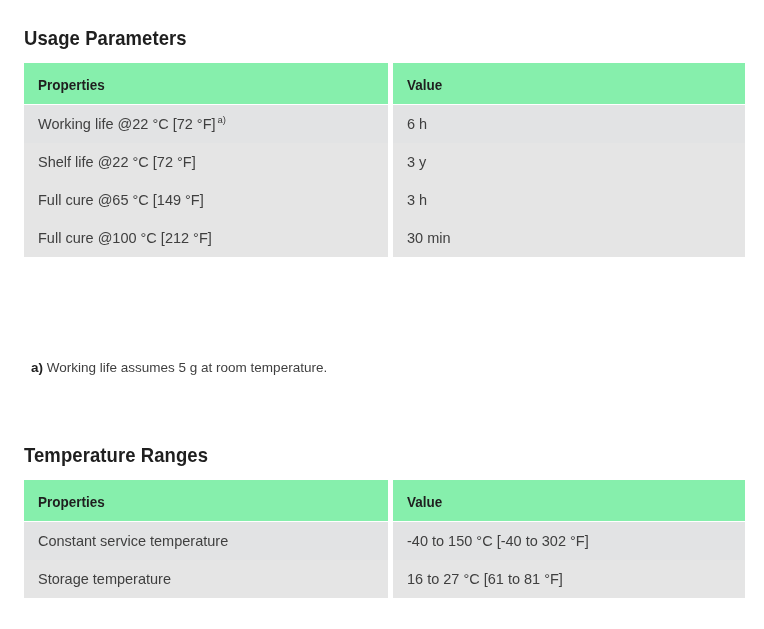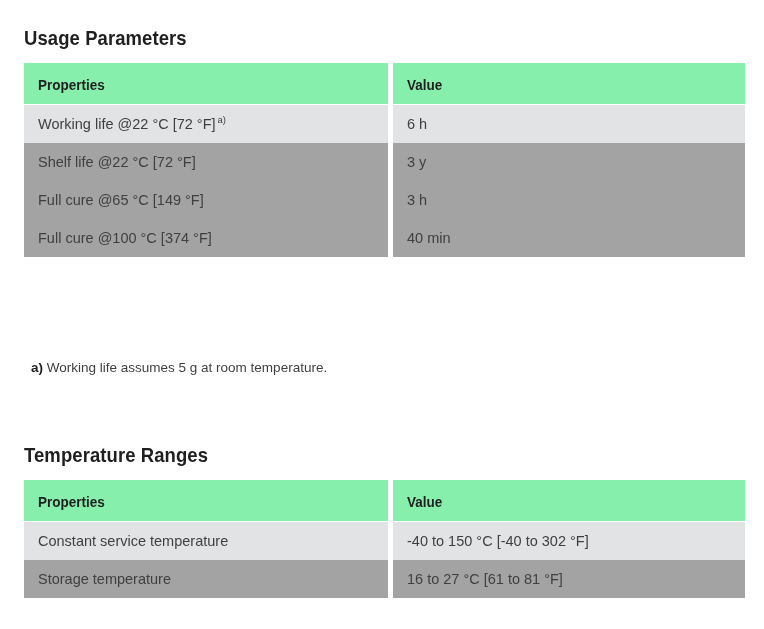--- a/index.html
+++ b/index.html
@@ -80,21 +80,21 @@
 
   
   .gapcell {
     padding: 0 !important;
     background: #ffffff !important;
   }
 
   
   tr.hdr > th        { background: #86efac; }
   tr.alt-dark > td   { background: #e2e3e4; }
-  tr.alt-light > td  { background: #a3a3a3; }
+  tr.alt-light > td  { background: #e5e5e5; }
 
   
   tr.hdr > th { box-shadow: inset 0 -1px 0 #ffffff; }
 
   sup.fn {
     font-size: 9.5px;
     vertical-align: super;
     line-height: 0;
     color: #3f3f3f;
     margin-left: 2px;
@@ -154,23 +154,23 @@
           <td>Shelf life @22 °C [72 °F]</td>
           <td class="gapcell"></td>
           <td>3 y</td>
         </tr>
         <tr class="alt-light">
           <td>Full cure @65 °C [149 °F]</td>
           <td class="gapcell"></td>
           <td>3 h</td>
         </tr>
         <tr class="alt-light">
-          <td>Full cure @100 °C [374 °F]</td>
-          <td class="gapcell"></td>
-          <td>40 min</td>
+          <td>Full cure @100 °C [212 °F]</td>
+          <td class="gapcell"></td>
+          <td>30 min</td>
         </tr>
       </tbody>
     </table>
   </div>
 
   <div id="block-usage-note" class="footnote">
     <b>a)</b>
     <span>Working life assumes 5 g at room temperature.</span>
   </div>
 

